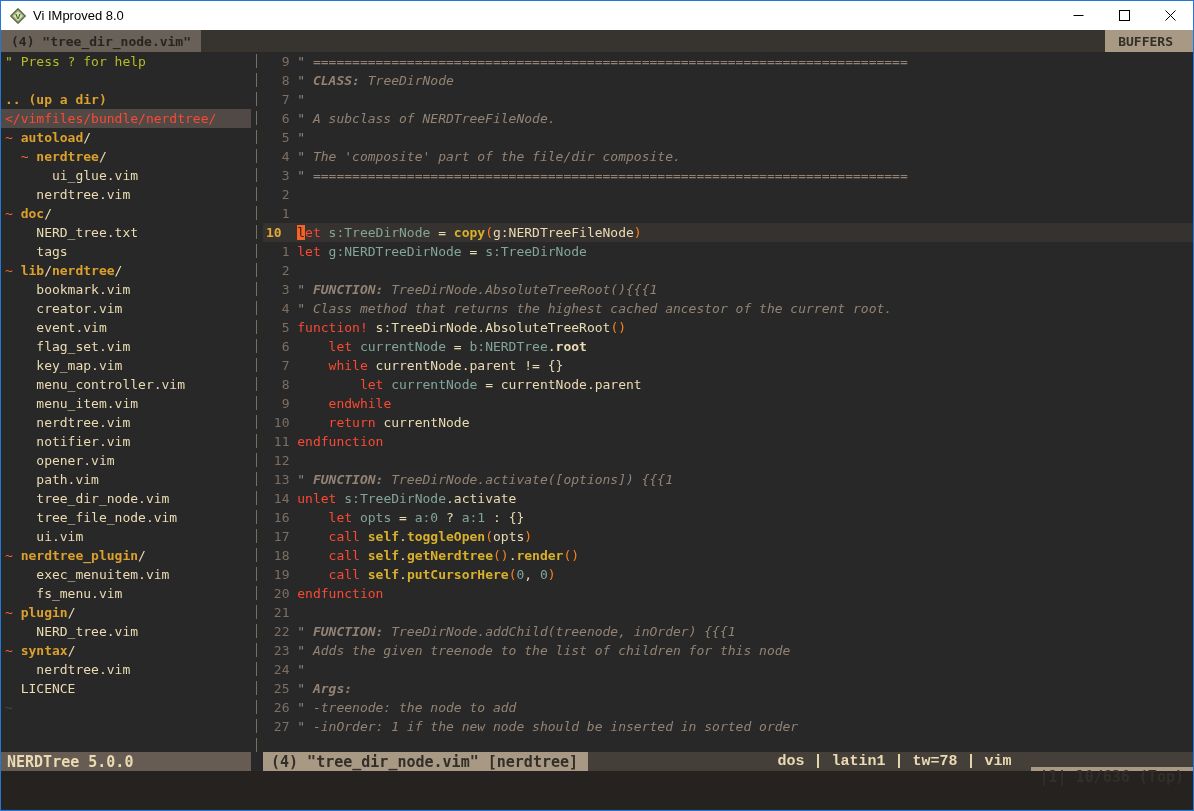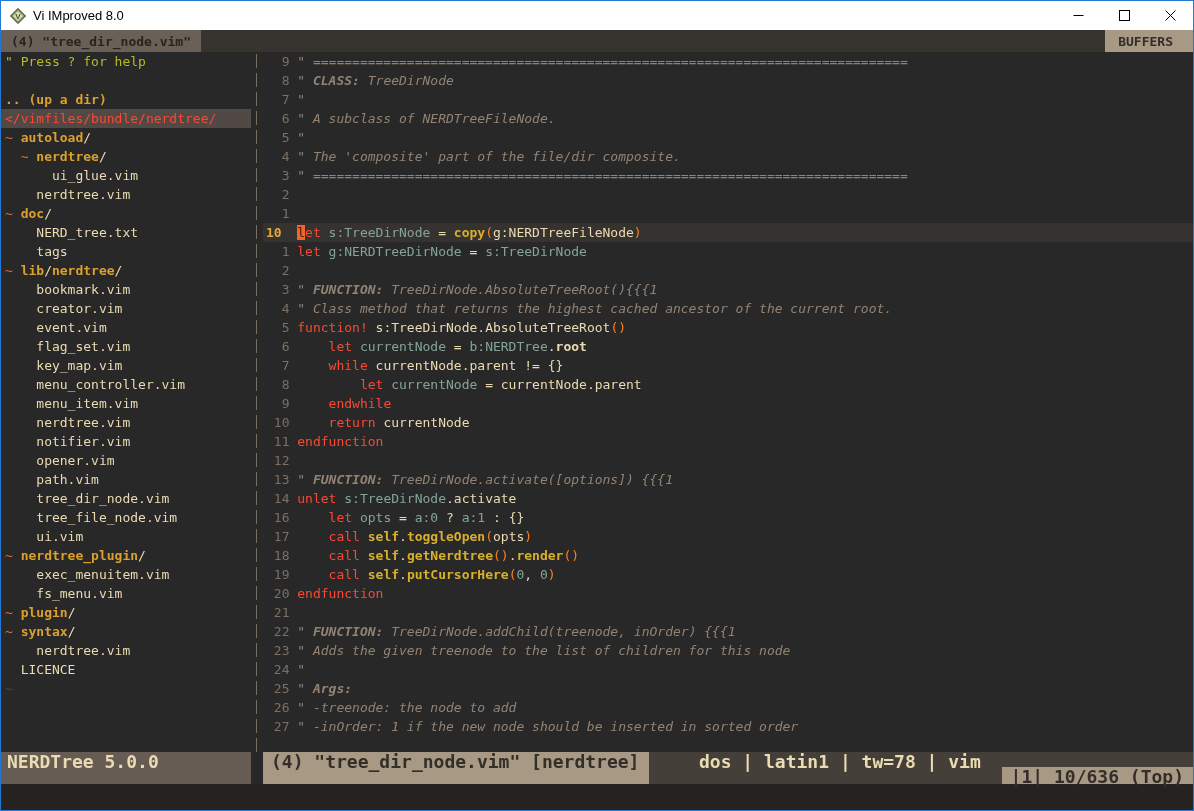--- a/index.html
+++ b/index.html
@@ -35,26 +35,26 @@
   .c-yel{color:var(--yel);font-weight:bold;} .c-blu{color:var(--blu);}
   .c-grn{color:var(--grn);}
   .c-cmt{color:var(--cmt);font-style:italic;}
   .c-cmtb{color:var(--cmt);font-style:italic;font-weight:bold;}
   .c-dir{color:var(--diry);font-weight:bold;}
   .c-up{color:var(--diry);font-weight:bold;}
   .c-til{color:var(--til);}
   .c-dim{color:var(--dim);}
   .c-cursor{background:var(--cursorbg);color:#43200c;}
   
-  .statusbar{height:32px;display:flex;font-size:18px;font-weight:bold;line-height:20px;}
+  .statusbar{height:19px;display:flex;font-size:15px;font-weight:bold;line-height:20px;}
   .st-nerd{width:250px;background:var(--stnc);color:var(--fg);padding-left:6px;box-sizing:border-box;white-space:pre;}
   .st-gap{width:12px;background:var(--bg);}
   .st-main{flex:1;display:flex;background:var(--stfill);white-space:pre;}
   .st-file{background:var(--tan);color:var(--darkfg);padding:0 10px 0 8px;}
-  .st-flags{margin-left:auto;color:var(--fg);padding:0 10px;}
+  .st-flags{margin-left:auto;color:var(--fg);padding:0 10px;font-family:Liberation Mono, monospace;}
   .st-pos{background:var(--tan);color:var(--darkfg);padding:0 9px;margin-top:15px;}
   .cmdline{height:38px;background:var(--cmdbg);}
 </style>
 </head>
 <body>
 
 <div class="win">
 
   <div class="titlebar">
     <span class="appicon">
@@ -116,20 +116,21 @@
           <div class="row"><span class="c-fg">    notifier.vim</span></div>
           <div class="row"><span class="c-fg">    opener.vim</span></div>
           <div class="row"><span class="c-fg">    path.vim</span></div>
           <div class="row"><span class="c-fg">    tree_dir_node.vim</span></div>
           <div class="row"><span class="c-fg">    tree_file_node.vim</span></div>
           <div class="row"><span class="c-fg">    ui.vim</span></div>
           <div class="row"><span class="c-til">~ </span><span class="c-dir">nerdtree_plugin</span><span class="c-fg">/</span></div>
           <div class="row"><span class="c-fg">    exec_menuitem.vim</span></div>
           <div class="row"><span class="c-fg">    fs_menu.vim</span></div>
           <div class="row"><span class="c-til">~ </span><span class="c-dir">plugin</span><span class="c-fg">/</span></div>
+          <div class="row"><span class="c-fg">    NERD_tree.vim</span></div>
           <div class="row"><span class="c-til">~ </span><span class="c-dir">syntax</span><span class="c-fg">/</span></div>
           <div class="row"><span class="c-fg">    nerdtree.vim</span></div>
           <div class="row"><span class="c-fg">  LICENCE</span></div>
           <div class="row"><span class="c-dim">~</span></div>
         </div>
     </div>
     <div class="vsep"></div>
     <div class="editor">
       <div>
           <div class="line"><span class="num">9</span><span><span class="c-cmt">" ============================================================================</span></span></div>

